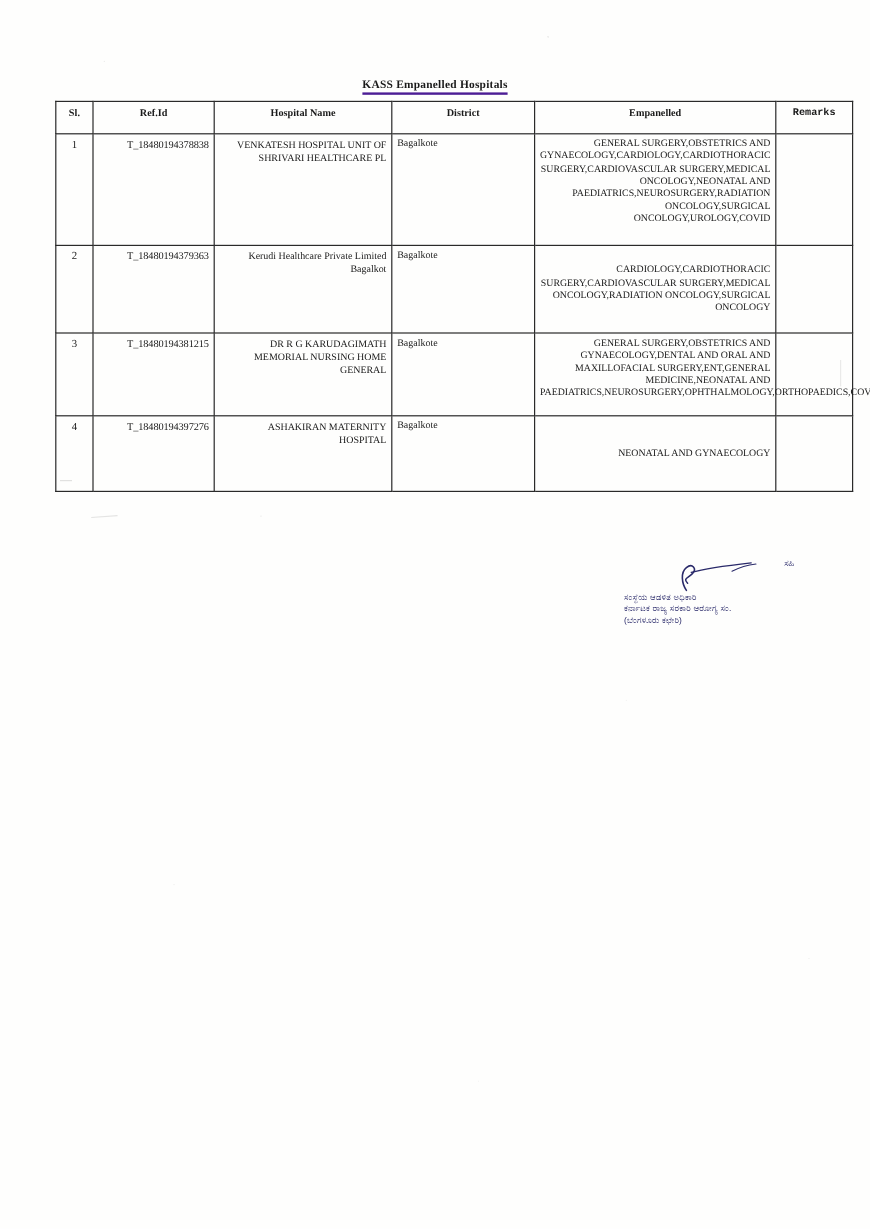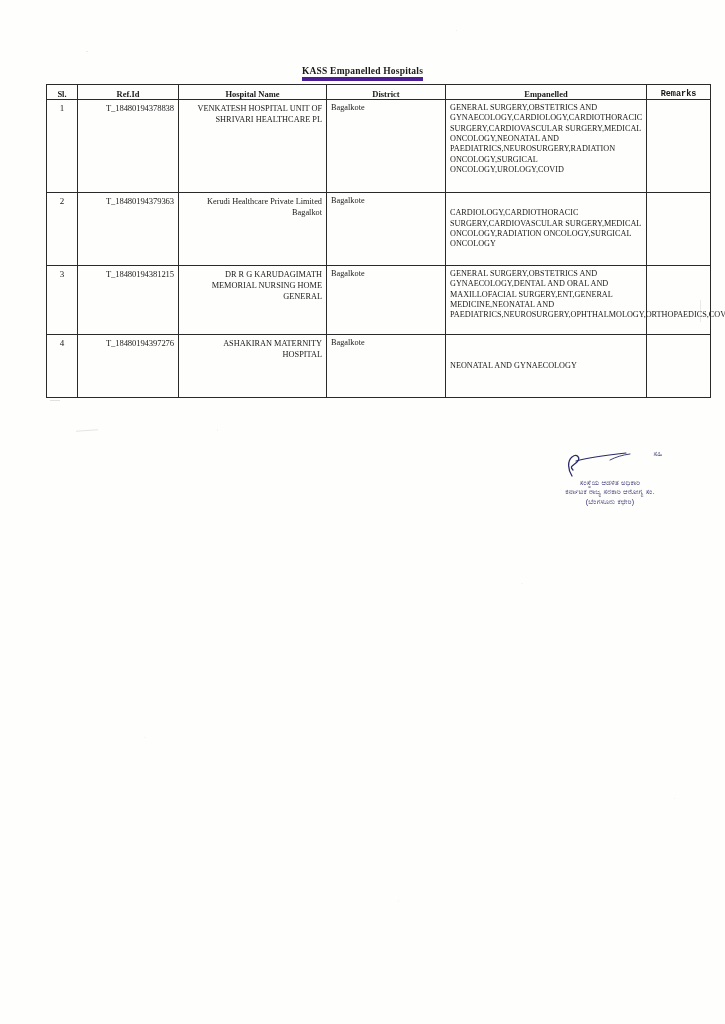--- a/index.html
+++ b/index.html
@@ -40,42 +40,42 @@
     position: absolute;
     top: 66px;
     left: 0;
     width: 725px;
     text-align: center;
     font-size: 9.5px;
     font-weight: bold;
     letter-spacing: 0.2px;
   }
   .doc-title span {
-    border-bottom: 4px solid #4c1d95;
+    border-bottom: 2px solid #4c1d95;
     padding-bottom: 1px;
   }
   table.hospital-table {
     position: absolute;
     top: 84px;
     left: 46px;
     width: 634px;
     border-collapse: collapse;
     table-layout: fixed;
   }
   table.hospital-table th,
   table.hospital-table td {
     border: 1px solid #2a2a2a;
     vertical-align: top;
     padding: 3px 4px;
   }
   table.hospital-table thead th {
     text-align: center;
     font-size: 8.5px;
     font-weight: bold;
-    padding: 3px 2px 0 2px;
+    padding: 3px 2px 12px 2px;
     vertical-align: middle;
     height: 11px;
   }
   th.col-sl, td.col-sl { width: 26px; }
   th.col-ref, td.col-ref { width: 96px; }
   th.col-hosp, td.col-hosp { width: 143px; }
   th.col-dist, td.col-dist { width: 114px; }
   th.col-spec, td.col-spec { width: 196px; }
   th.col-rem, td.col-rem { width: 59px; font-family: Liberation Mono, monospace; }
 
@@ -104,38 +104,38 @@
     font-size: 8.3px;
     padding-left: 6px;
     margin-left: 28px;
   }
   td.col-spec {
     vertical-align: top;
     font-size: 8.2px;
     line-height: 1.26;
     padding-left: 4px;
     padding-top: 3px;
+    text-align: right;
   }
   td.col-spec.mid {
     vertical-align: middle;
   }
   td.col-rem { }
 
   tr.row-1 td { height: 86px; }
   tr.row-2 td { height: 66px; }
   tr.row-3 td { height: 62px; }
   tr.row-4 td { height: 56px; }
 
   
   .signature-block {
     position: absolute;
     left: 520px;
-    top: 452px;
+    top: 468px;
     width: 180px;
-    text-align: center;
   }
   .sig-scribble {
     position: relative;
     height: 26px;
     width: 120px;
     margin: 0 auto;
   }
   .sig-scribble svg { display: block; }
   .sig-line {
     font-size: 7px;

